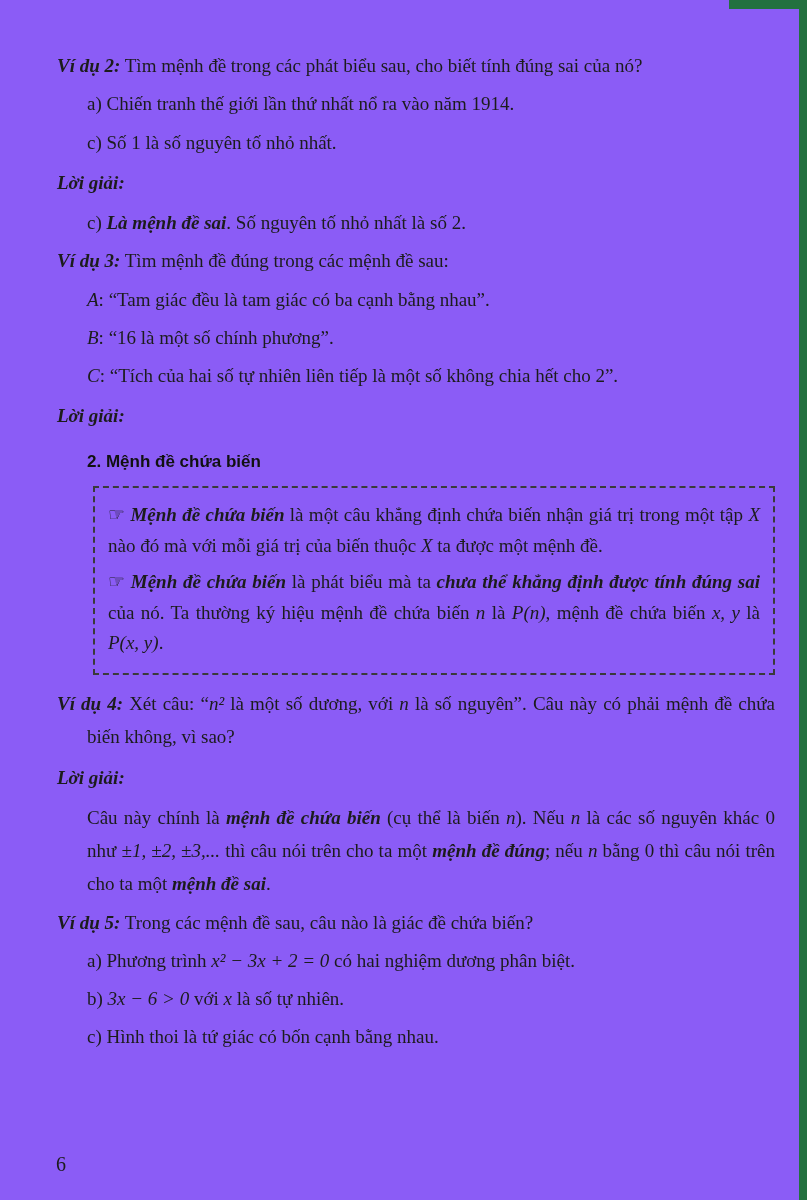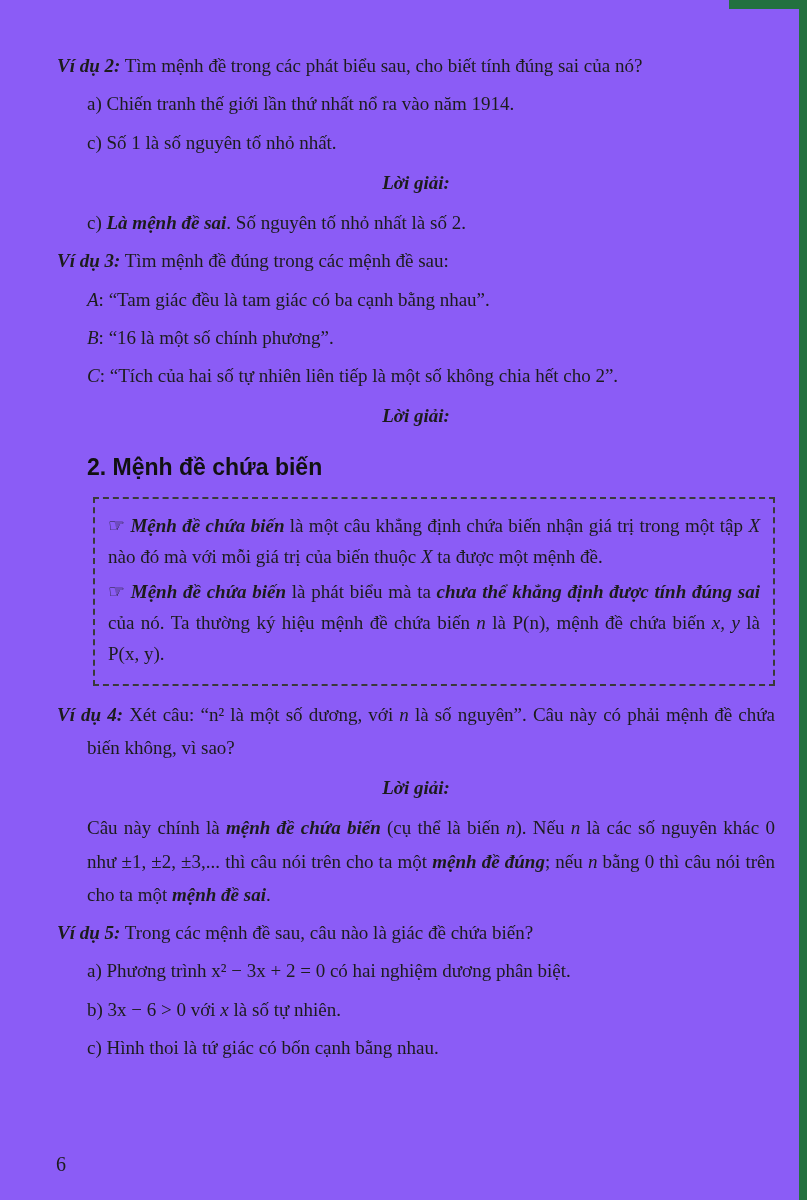--- a/index.html
+++ b/index.html
@@ -8,29 +8,29 @@
     position:relative;width:807px;height:1200px;background:#8b5cf6;overflow:hidden;
     font-family:"Liberation Serif",serif;font-size:19px;color:#1c1c1c;
   }
   .green-right{position:absolute;top:0;right:0;width:8px;height:1200px;background:#23713f;}
   .green-top{position:absolute;top:0;right:0;height:9px;width:78px;background:#23713f;}
   .content{position:absolute;left:57px;top:44px;width:718px;line-height:1.75;text-align:justify;}
   .blk{margin:5px 0;}
   .blk-p{padding-left:30px;text-indent:-30px;}
   .blk-li{padding-left:58px;text-indent:-28px;}
   .blk-indent{padding-left:30px;}
-  .blk-center{text-align:center;margin:7px 0;}
+  .blk-center{text-align:left;margin:7px 0;}
   .blk-heading{
-    font-family:"Liberation Sans",sans-serif;font-size:23px;font-weight:bold;
+    font-family:"Liberation Sans",sans-serif;font-size:17px;font-weight:bold;
     padding-left:30px;margin:14px 0 8px 0;text-align:left;color:#111;
   }
   .run-b{font-weight:bold;}
   .run-i{font-style:italic;}
   .run-bi{font-weight:bold;font-style:italic;}
-  .run-m{margin-top:18px;}
+  .run-m{font-style:italic;margin-top:18px;}
   .def-box{
     margin:10px 0 12px 36px;border:2px dashed #3a3a3a;
     padding:7px 13px 9px 13px;line-height:1.62;
   }
   .box-para{margin:5px 0;text-align:justify;}
   .page-number{position:absolute;left:56px;bottom:24px;font-size:20px;color:#1c1c1c;}
 </style>
 </head>
 <body>
 

